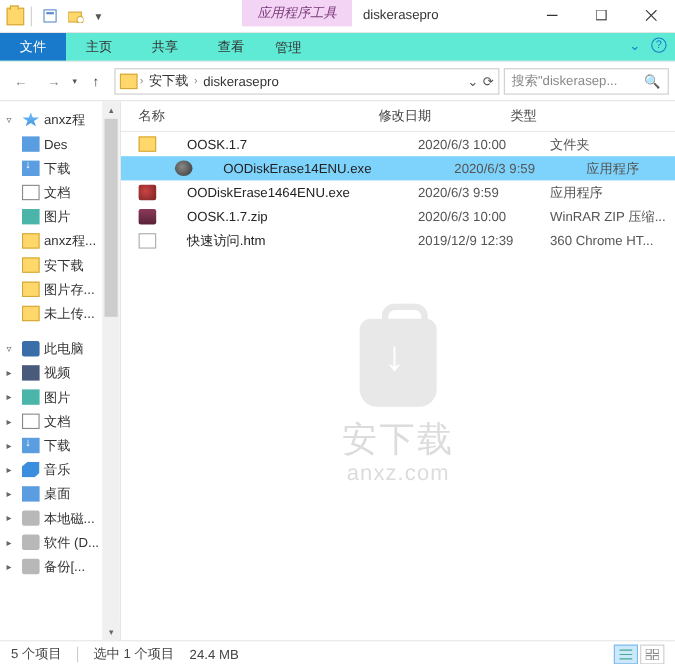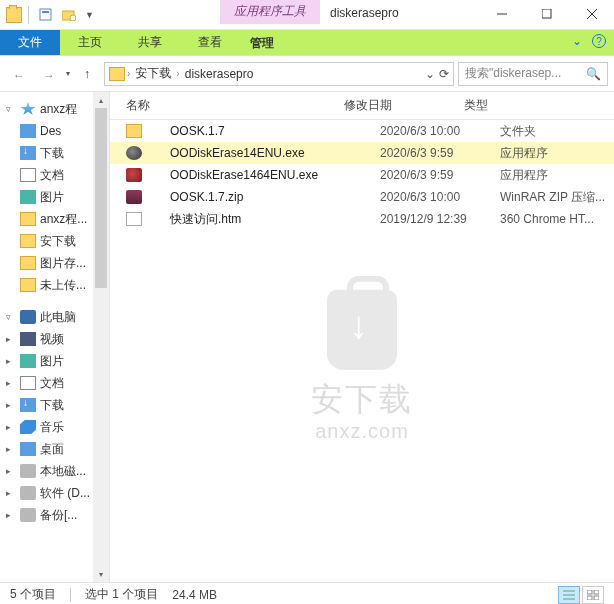--- a/index.html
+++ b/index.html
@@ -14,24 +14,24 @@
 .qat-chev { font-size: 9px; color: #555; padding: 0 2px; }
 
 .ctx-tab-area { position: absolute; left: 220px; top: 0; height: 24px; display: flex; }
 .ctx-tab-label { background: #f4d4f4; color: #7a3a7a; padding: 3px 14px; font-size: 12px; font-style: italic; }
 .title-text { position: absolute; left: 330px; top: 6px; color: #333; }
 
 .window-controls { position: absolute; right: 0; top: 0; display: flex; }
 .win-btn { width: 45px; height: 28px; display: flex; align-items: center; justify-content: center; color: #333; }
 .win-btn svg { width: 10px; height: 10px; }
 
-.ribbon-tabs { height: 26px; display: flex; align-items: stretch; background: #bef264; border-bottom: 1px solid #ddd; }
+.ribbon-tabs { height: 26px; display: flex; align-items: stretch; background: #5eead4; border-bottom: 1px solid #ddd; }
 .file-tab { background: #1979ca; color: #fff; padding: 5px 18px; display: flex; align-items: center; }
 .ribbon-tab { padding: 5px 18px; color: #333; display: flex; align-items: center; }
-.ribbon-tab.ctx { position: absolute; left: 232px; font-weight: bold; }
+.ribbon-tab.ctx { position: absolute; left: 232px; }
 .ribbon-help { position: absolute; right: 8px; top: 34px; display: flex; gap: 10px; }
 .ribbon-help span { color: #1979ca; }
 
 .toolbar { height: 36px; display: flex; align-items: center; padding: 4px 6px; gap: 4px; background: #fff; border-bottom: 1px solid #e5e5e5; }
 .nav-btn { width: 26px; height: 26px; border-radius: 2px; display: flex; align-items: center; justify-content: center; color: #888; }
 .nav-btn.enabled { color: #333; }
 .nav-chev { font-size: 8px; color: #555; }
 .breadcrumb-box { flex: 1; height: 24px; border: 1px solid #ccc; display: flex; align-items: center; padding: 0 4px; gap: 2px; }
 .bc-icon { width: 16px; height: 14px; background: #ffd76b; border: 1px solid #d4a83a; }
 .bc-sep { color: #888; font-size: 10px; }
@@ -64,21 +64,21 @@
 .side-scroll-thumb { background: #cdcdcd; height: 180px; margin: 0 2px; }
 
 .filepane { flex: 1; display: flex; flex-direction: column; position: relative; }
 .columns { height: 28px; display: flex; align-items: center; border-bottom: 1px solid #e8e8e8; color: #444; padding-left: 16px; }
 .col-name { width: 218px; }
 .col-date { width: 120px; }
 .col-type { flex: 1; }
 
 .filelist { flex: 1; position: relative; }
 .row { height: 22px; display: flex; align-items: center; padding-left: 16px; }
-.row.selected { background: #fef9c3; }
+.row.selected { background: #7dd3fc; justify-content: center; }
 .row-ico { width: 16px; height: 14px; margin-right: 8px; flex-shrink: 0; }
 .ico-exe { background: radial-gradient(circle at 40% 40%, #888, #333); border-radius: 50%; }
 .ico-exe2 { background: radial-gradient(circle at 40% 40%, #c44, #722); border-radius: 2px; }
 .ico-zip { background: linear-gradient(#8b3a5a, #5a2238); border-radius: 2px; }
 .ico-htm { background: #fff; border: 1px solid #aaa; position: relative; }
 .row .rname { width: 210px; color: #222; margin-left: 20px; }
 .row .rdate { width: 120px; color: #555; }
 .row .rtype { color: #555; }
 
 .watermark { position: absolute; left: 50%; top: 50%; transform: translate(-50%, -40%); text-align: center; color: #ddd; pointer-events: none; }

